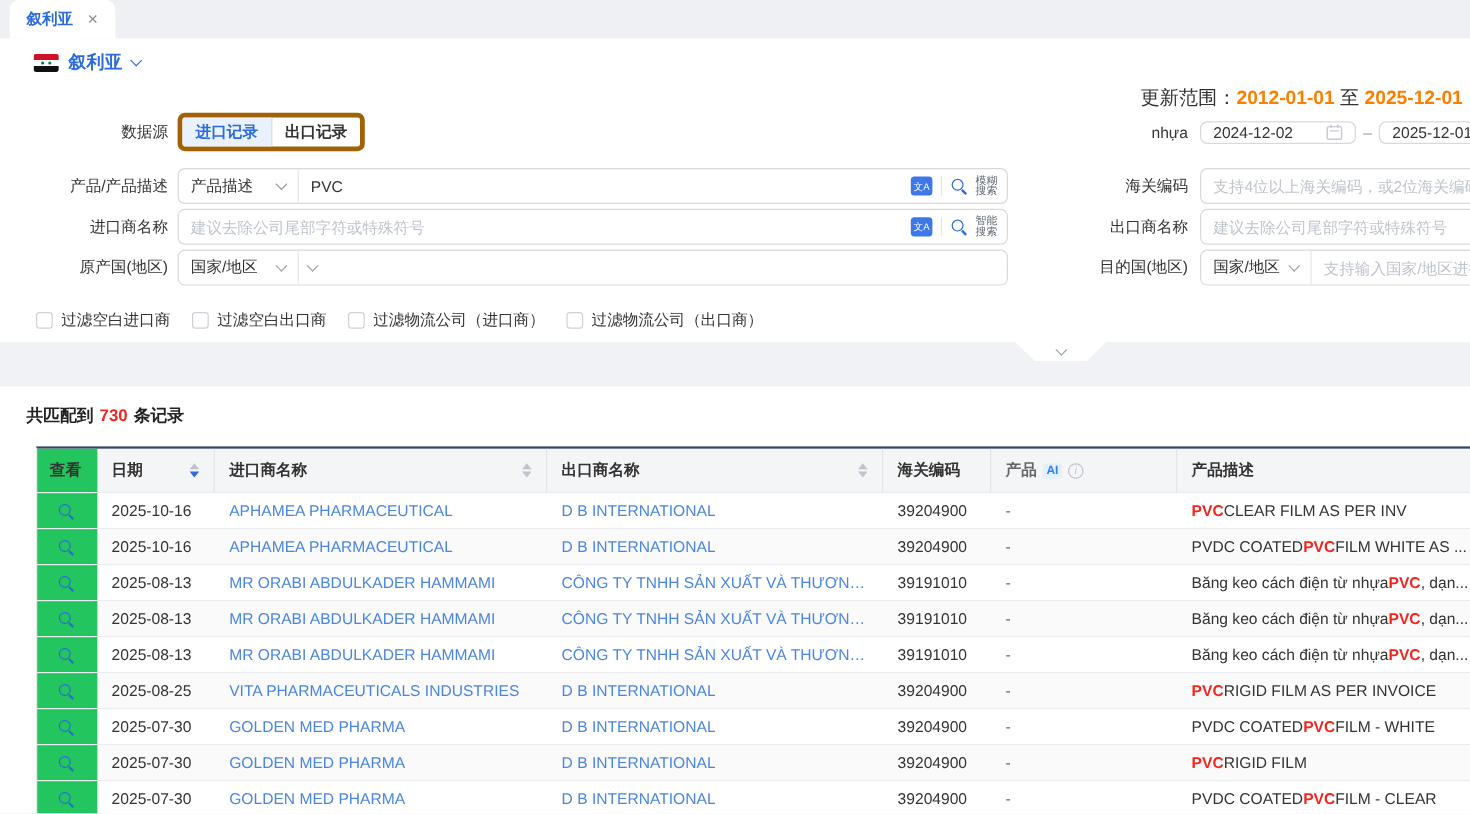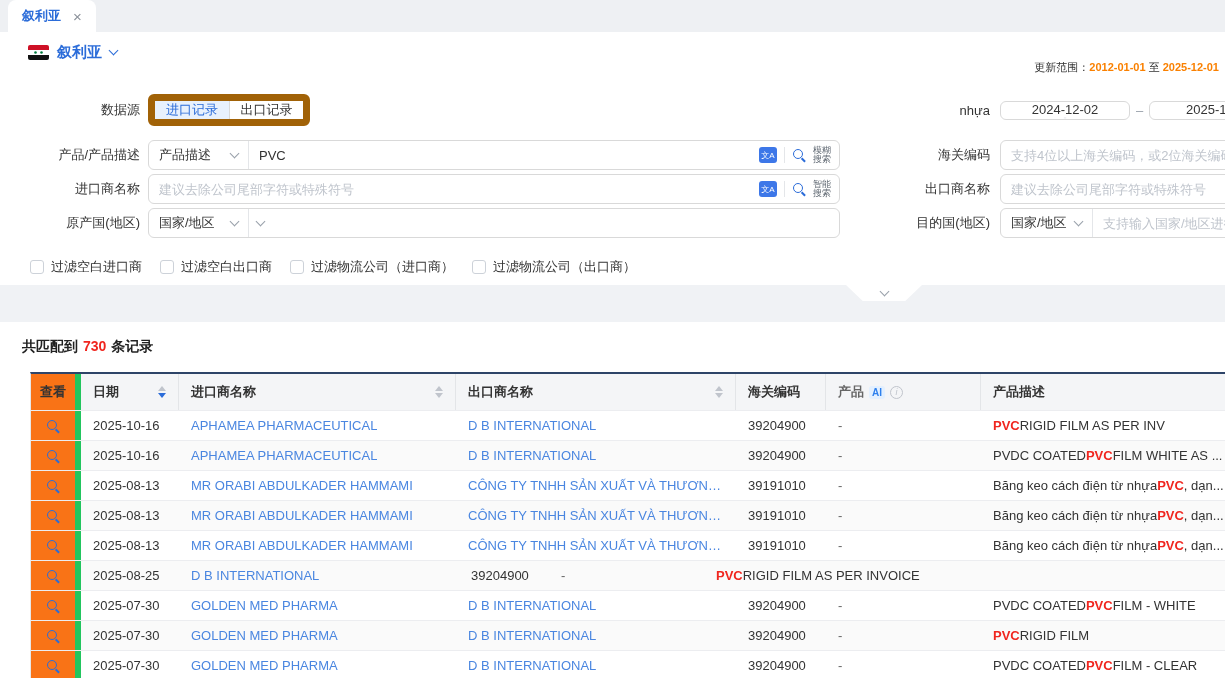--- a/index.html
+++ b/index.html
@@ -14,48 +14,48 @@
   .tab-close { color:#8a9099; font-size:15px; line-height:1; cursor:pointer; }
 
   
   .filter-panel { position:absolute; left:0; top:32px; width:100%; height:253px; background:#fff; }
   .country-row { position:absolute; left:28px; top:11px; display:flex; align-items:center; gap:8px; }
   .flag { width:21px; height:15px; border-radius:2px; overflow:hidden; display:block; }
   .country-name { color:var(--accent-blue); font-size:15px; font-weight:700; }
   .chev { display:inline-block; width:7px; height:7px; border-right:1.6px solid #98a0aa; border-bottom:1.6px solid #98a0aa; transform:rotate(45deg); margin-top:-4px; }
   .chev.blue { border-color:var(--accent-blue); }
 
-  .update-range { position:absolute; right:6px; top:28px; font-size:11px; color:#333; font-weight:700; white-space:nowrap; }
+  .update-range { position:absolute; right:6px; top:40px; font-size:16px; color:#333; font-weight:700; white-space:nowrap; }
   .update-range .odate { color:var(--date-orange); font-weight:700; }
 
   .frow { position:absolute; display:flex; align-items:center; }
   .flabel { width:140px; text-align:right; color:#333; flex:0 0 140px; }
   .frow .ctrl { margin-left:8px; }
   .frow-r { position:absolute; left:870px; display:flex; align-items:center; }
   .flabel-r { width:120px; text-align:right; color:#333; flex:0 0 120px; }
   .frow-r .ctrl { margin-left:10px; }
 
-  .toggle-group { display:flex; height:32px; border:7px solid #a16207; border-radius:6px; overflow:hidden; background:#fff; }
+  .toggle-group { display:flex; height:32px; border:4px solid #a16207; border-radius:6px; overflow:hidden; background:#fff;font-weight:bold; }
   .toggle-btn { width:74px; display:flex; align-items:center; justify-content:center; cursor:pointer; color:#333; }
   .toggle-btn.active { background:#e8f1fd; color:var(--accent-blue); }
   .toggle-btn + .toggle-btn { border-left:1px solid #d9d9d9; }
 
   .ibox { display:flex; align-items:center; height:30px; border:1px solid #d9d9d9; border-radius:6px; background:#fff; }
   .ibox .sel { display:flex; align-items:center; gap:8px; padding:0 10px; height:100%; border-right:1px solid #e4e6e9; color:#333; cursor:pointer; white-space:nowrap; }
   .ibox input { border:none; outline:none; flex:1; height:100%; padding:0 10px; font-size:13px; font-family:inherit; color:#333; background:transparent; min-width:0; }
   .ibox input::placeholder { color:#bfc4cc; }
   .suffix { display:flex; align-items:center; gap:7px; padding:0 8px; height:100%; }
   .vdiv { width:1px; height:16px; background:#e4e6e9; }
   .trans-icon { width:18px; height:16px; background:#3d77e8; border-radius:3px; color:#fff; font-size:8px; display:flex; align-items:center; justify-content:center; letter-spacing:0; cursor:pointer; }
   .mag { position:relative; width:14px; height:14px; display:inline-block; flex:0 0 14px; cursor:pointer; }
   .mag::before { content:""; position:absolute; top:1px; left:1px; width:8px; height:8px; border:1.6px solid var(--accent-blue); border-radius:50%; }
   .mag::after { content:""; position:absolute; width:5px; height:1.6px; background:var(--accent-blue); transform:rotate(45deg); left:9px; top:11px; }
   .two-line { font-size:9px; line-height:9px; color:#5e6771; white-space:nowrap; }
 
-  .date-box { display:flex; align-items:center; justify-content:space-between; height:19px; border:1px solid #d9d9d9; border-radius:6px; background:#fff; padding:0 10px; color:#333;flex-direction:column; }
+  .date-box { display:flex; align-items:center; justify-content:space-between; height:19px; border:1px solid #d9d9d9; border-radius:6px; background:#fff; padding:0 10px; color:#333; }
   .cal-icon { width:14px; height:14px; display:block; }
   .range-sep { color:#98a0aa; margin:0 6px; }
 
   .cb-row { position:absolute; left:30px; top:226px; display:flex; align-items:center; gap:18px; }
   .cb { display:flex; align-items:center; gap:7px; cursor:pointer; color:#333; }
   .cbbox { width:14px; height:14px; border:1px solid #cdd2d9; border-radius:3px; background:#fff; flex:0 0 14px; }
 
   .collapse-tab { position:absolute; left:846px; top:285px; width:76px; height:16px; background:#fff; clip-path:polygon(0 0,100% 0,78% 100%,22% 100%); display:flex; align-items:center; justify-content:center; cursor:pointer; }
 
   
@@ -72,21 +72,21 @@
   .sorter { display:flex; flex-direction:column; gap:2px; cursor:pointer; margin-left:8px; }
   .car-up { width:0; height:0; border-left:4px solid transparent; border-right:4px solid transparent; border-bottom:5px solid #c0c4cc; }
   .car-dn { width:0; height:0; border-left:4px solid transparent; border-right:4px solid transparent; border-top:5px solid #c0c4cc; }
   .car-dn.active { border-top-color:var(--accent-blue); }
   .ai-badge { background:#e3f0ff; color:#2f80ed; font-size:10px; font-weight:700; border-radius:3px; padding:1px 3px; margin-left:5px; }
   .info-icon { width:13px; height:13px; border:1px solid #c0c4cc; border-radius:50%; color:#c0c4cc; font-size:9px; font-weight:400; display:inline-flex; align-items:center; justify-content:center; margin-left:5px; font-style:italic; cursor:pointer; }
 
   .trow { display:flex; height:30px; border-top:1px solid #ecedf0; background:#fff; }
   .trow.even { background:#fafafa; }
   .td { display:flex; align-items:center; padding:0 12px; white-space:nowrap; overflow:hidden; }
-  .col-view { width:50px; flex:0 0 50px; justify-content:center; background:#f97316; border-right:6px solid #22c55e; padding:0;text-align:right; }
+  .col-view { width:50px; flex:0 0 50px; justify-content:center; background:#22c55e; border-right:3px solid #22c55e; padding:0;text-align:right; }
   .col-date { width:98px; flex:0 0 98px; }
   .col-importer { width:277px; flex:0 0 277px; }
   .col-exporter { width:280px; flex:0 0 280px; }
   .col-hs { width:90px; flex:0 0 90px; }
   .col-product { width:155px; flex:0 0 155px; color:#666; }
   .col-desc { flex:1; min-width:0; }
   .link { color:var(--link-blue); cursor:pointer; overflow:hidden; text-overflow:ellipsis; white-space:nowrap; }
   .hl { color:var(--highlight-red); font-weight:700; }
 </style>
 </head>
@@ -286,21 +286,21 @@
             <div class="td col-importer">
               <span class="link">APHAMEA PHARMACEUTICAL</span>
             </div>
             <div class="td col-exporter">
               <span class="link">D B INTERNATIONAL</span>
             </div>
             <div class="td col-hs">39204900</div>
             <div class="td col-product">-</div>
             <div class="td col-desc">
               <span class="hl">PVC</span>
-              <span> RIGID FILM AS PER INV</span>
+              <span> CLEAR FILM AS PER INV</span>
             </div>
           </div>
           <div class="trow even">
             <div class="td col-view">
               <span class="mag"></span>
             </div>
             <div class="td col-date">2025-10-16</div>
             <div class="td col-importer">
               <span class="link">APHAMEA PHARMACEUTICAL</span>
             </div>
@@ -370,20 +370,23 @@
               <span>Băng keo cách điện từ nhựa </span>
               <span class="hl">PVC</span>
               <span>, dạn...</span>
             </div>
           </div>
           <div class="trow even">
             <div class="td col-view">
               <span class="mag"></span>
             </div>
             <div class="td col-date">2025-08-25</div>
+            <div class="td col-importer">
+              <span class="link">VITA PHARMACEUTICALS INDUSTRIES</span>
+            </div>
             <div class="td col-exporter">
               <span class="link">D B INTERNATIONAL</span>
             </div>
             <div class="td col-hs">39204900</div>
             <div class="td col-product">-</div>
             <div class="td col-desc">
               <span class="hl">PVC</span>
               <span> RIGID FILM AS PER INVOICE</span>
             </div>
           </div>

